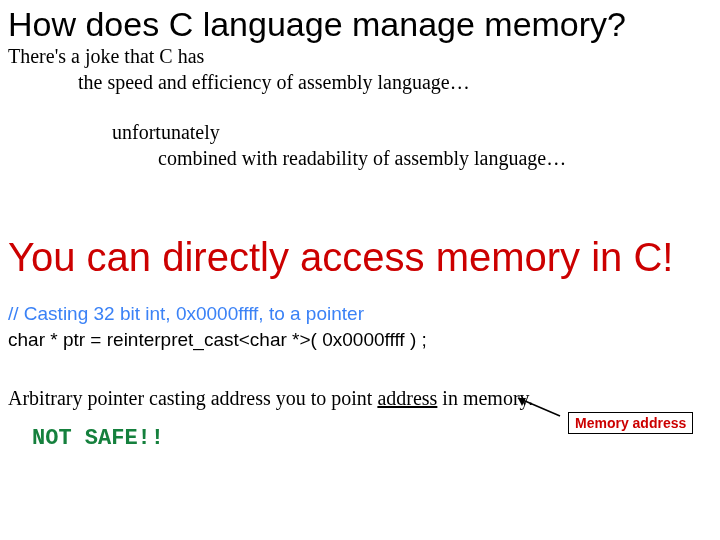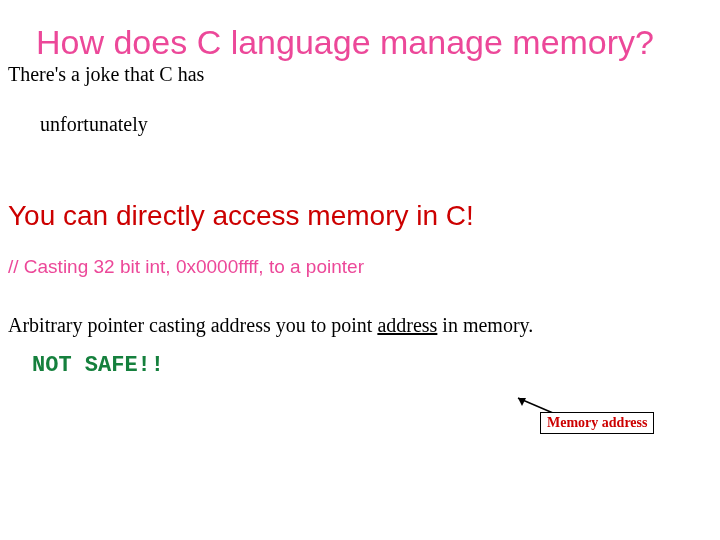--- a/index.html
+++ b/index.html
@@ -7,60 +7,59 @@
     width: 720px;
     height: 540px;
     background: #ffffff;
     font-family: "Times New Roman", Times, serif;
     position: relative;
     overflow: hidden;
   }
   .title {
     font-family: "Meiryo", "MS Gothic", Arial, sans-serif;
     font-size: 34px;
-    color: #ec4899;
-    padding: 24px 8px 0 8px;
+    color: #000000;
+    padding: 6px 8px 0 8px;
     line-height: 1.1;
-    margin-left: 28px;
   }
   .joke-block {
     font-size: 20px;
     color: #000;
     padding: 0 24px 0 8px;
     line-height: 1.3;
   }
   .joke-l1 { margin-left: 0; }
   .joke-l2 { margin-left: 70px; }
-  .joke-l3 { margin-left: 32px; margin-top: 24px; }
+  .joke-l3 { margin-left: 104px; margin-top: 24px; }
   .joke-l4 { margin-left: 150px; }
   .headline {
     font-family: "Meiryo", "MS Gothic", Arial, sans-serif;
-    font-size: 28px;
+    font-size: 40px;
     color: #cc0000;
     padding: 0 8px;
     margin-top: 64px;
     line-height: 1.1;
   }
   .code-block {
     font-family: "Meiryo", "MS Gothic", Arial, sans-serif;
     font-size: 19px;
     color: #000;
     padding: 0 8px;
     margin-top: 22px;
     line-height: 1.35;
   }
-  .code-comment { color: #ec4899; }
+  .code-comment { color: #3b82f6; }
   .memaddr-box {
     position: absolute;
-    left: 540px;
+    left: 568px;
     top: 412px;
     border: 1px solid #000;
     background: #fff;
     padding: 2px 6px;
-    font-family: Liberation Serif, serif;
+    font-family: Liberation Sans, sans-serif;
     font-size: 14px;
     font-weight: bold;
     color: #cc0000;
   }
   .arrow-svg {
     position: absolute;
     left: 510px;
     top: 394px;
     width: 60px;
     height: 26px;
@@ -83,27 +82,30 @@
     margin-left: 24px;
   }
 </style>
 </head>
 <body>
 
 <div class="title">How does C language manage memory?</div>
 
 <div class="joke-block">
   <div class="joke-l1">There's a joke that C has</div>
+  <div class="joke-l2">the speed and efficiency of assembly language…</div>
   <div class="joke-l3">unfortunately</div>
+  <div class="joke-l4">combined with readability of assembly language…</div>
 </div>
 
 <div class="headline">You can directly access memory in C!</div>
 
 <div class="code-block">
   <div class="code-comment">// Casting 32 bit int, 0x0000ffff, to a pointer</div>
+  <div>char * ptr = reinterpret_cast&lt;char *&gt;( 0x0000ffff ) ;</div>
 </div>
 
 <svg class="arrow-svg" viewBox="0 0 60 26">
   <line x1="50" y1="22" x2="8" y2="4" stroke="#000" stroke-width="1.5"></line>
   <polygon points="8,4 16,4 12,12" fill="#000"></polygon>
 </svg>
 
 <div class="memaddr-box">Memory address</div>
 
 <div class="footer-line">

